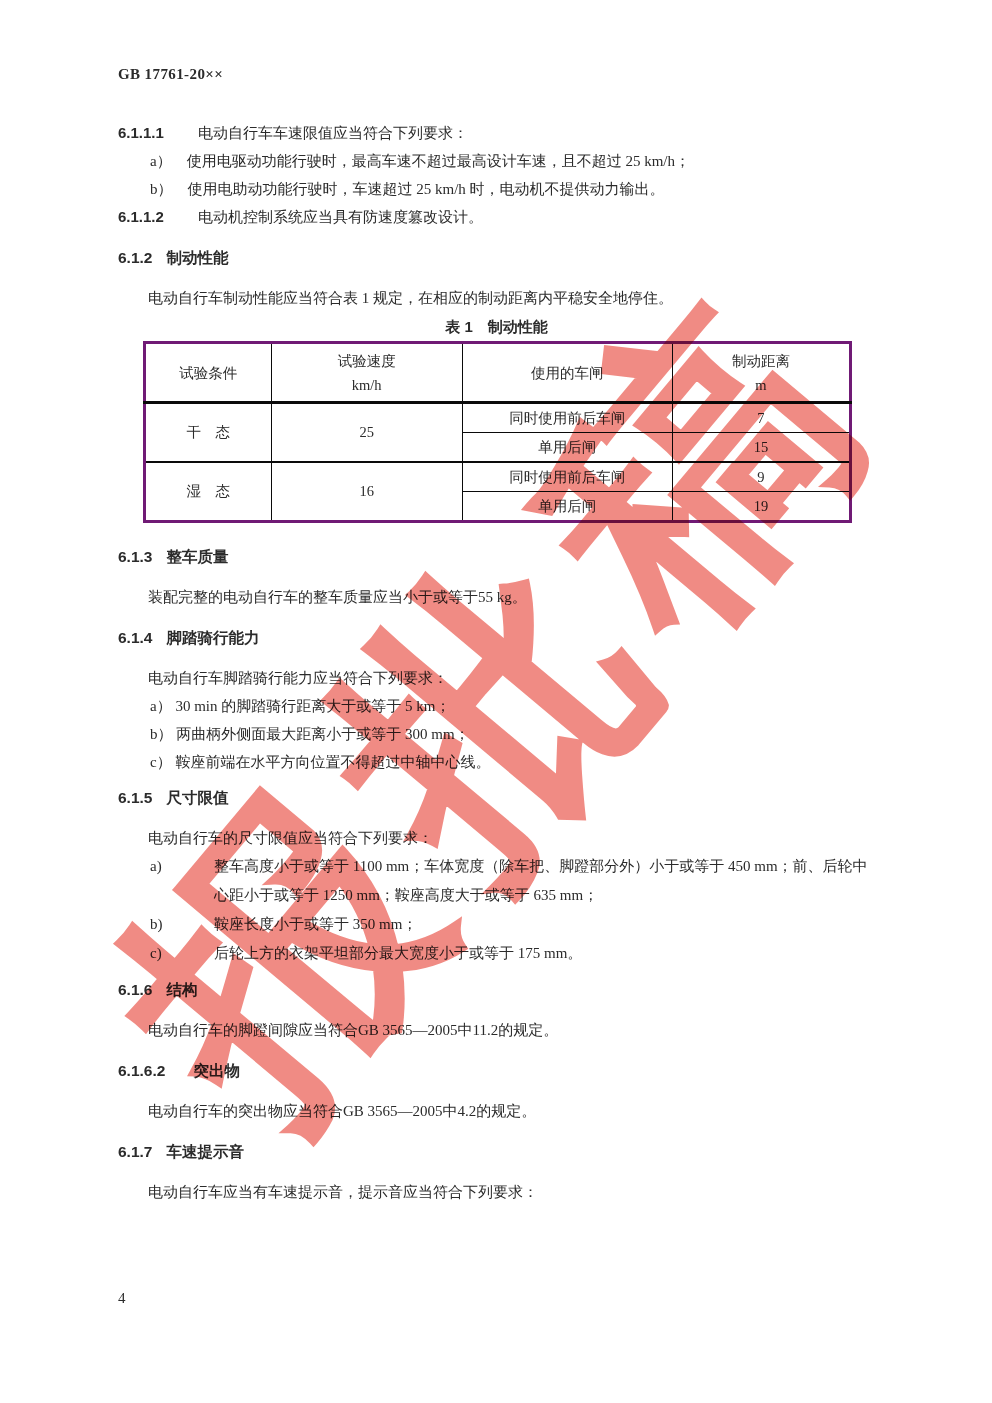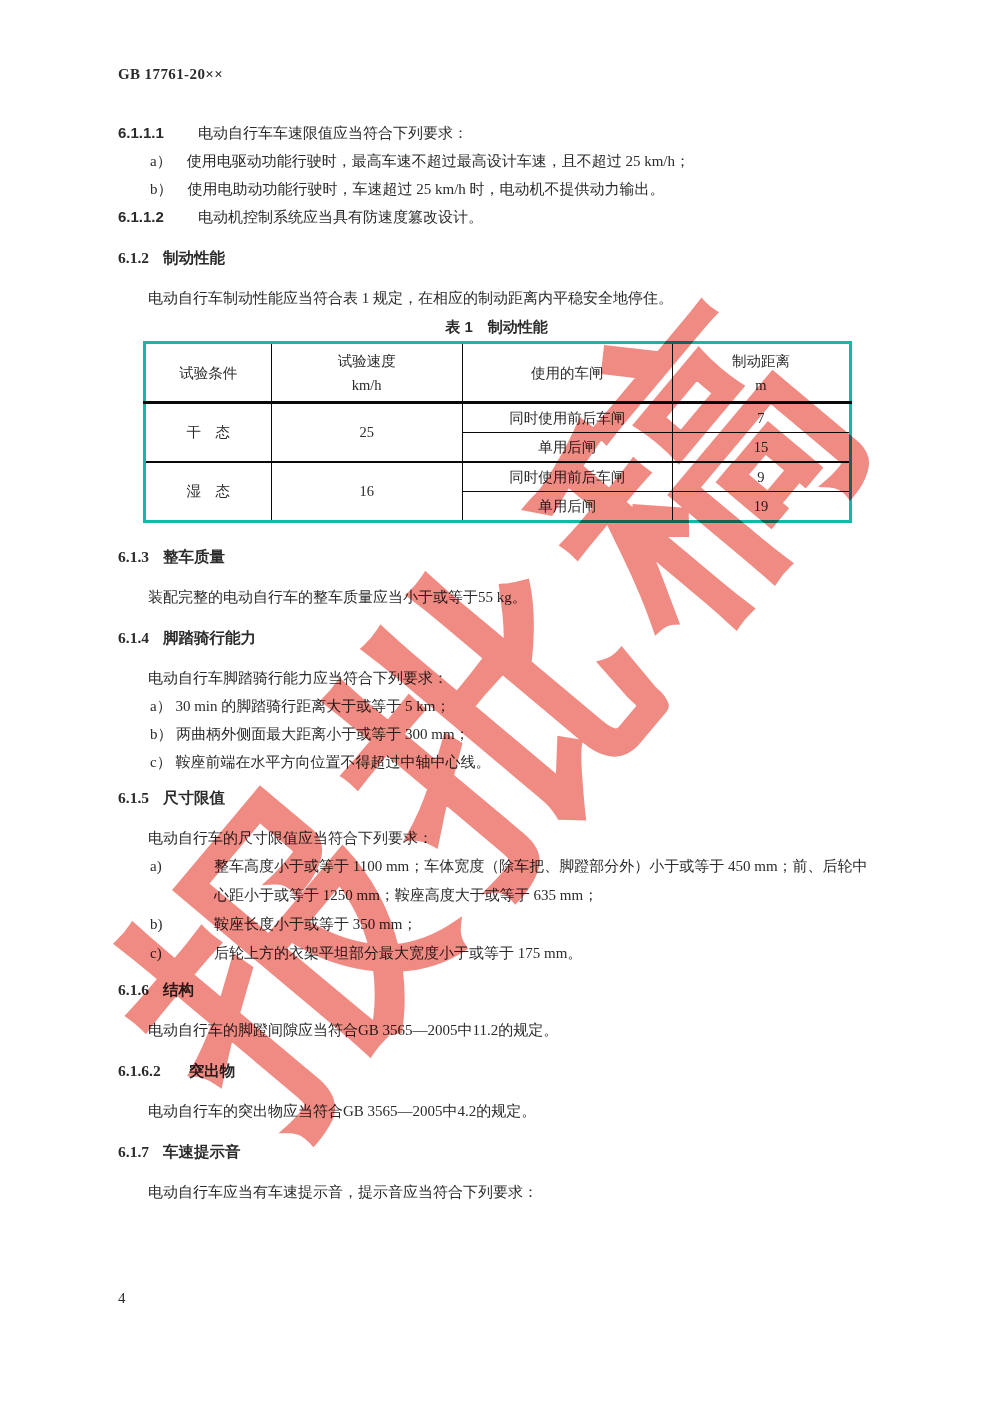--- a/index.html
+++ b/index.html
@@ -20,42 +20,42 @@
   .doc-header {
     font-size: 15px; font-weight: 600; letter-spacing: .4px;
     margin-bottom: 36px;
   }
   .clause-line { line-height: 28px; }
   .cnum {
     font-family: "Liberation Sans", sans-serif;
     font-weight: bold; margin-right: 34px;
   }
   .heading {
-    font-family: Liberation Serif, serif;
+    font-family: Liberation Sans, sans-serif;
     font-weight: bold; font-size: 15.5px;
     line-height: 28px; margin: 13px 0 12px 0;
   }
   .heading .hnum { margin-right: 14px; }
   .subheading .hnum { margin-right: 28px; }
   .para { line-height: 28px; margin: 0; text-indent: 2em; }
   .list-item { line-height: 28px; padding-left: 32px; }
   .hang { display: flex; padding-left: 32px; line-height: 29px; }
   .hang .marker { flex: 0 0 36px; }
   .hang .htext { flex: 1; margin-left: 28px; }
   .table-caption {
     text-align: center;
     font-family: "Liberation Sans", sans-serif;
     font-weight: bold; font-size: 15px;
     line-height: 22px; margin: 4px 0 3px 0;
   }
   table.t1 {
     border-collapse: collapse;
     margin-left: 25px;
     width: 709px;
-    border: 3px solid #14b8a6;
+    border: 3px solid #701a75;
     font-size: 14.5px;
   }
   table.t1 th, table.t1 td {
     border: 1px solid #0a0a0a;
     text-align: center; vertical-align: middle;
     font-weight: normal; padding: 0 2px;
   }
   table.t1 thead th { height: 57px; line-height: 24px; border-bottom: 3px solid #0a0a0a; }
   table.t1 tbody td { height: 28px; }
   tr.group-sep td { border-top: 2px solid #0a0a0a; }

